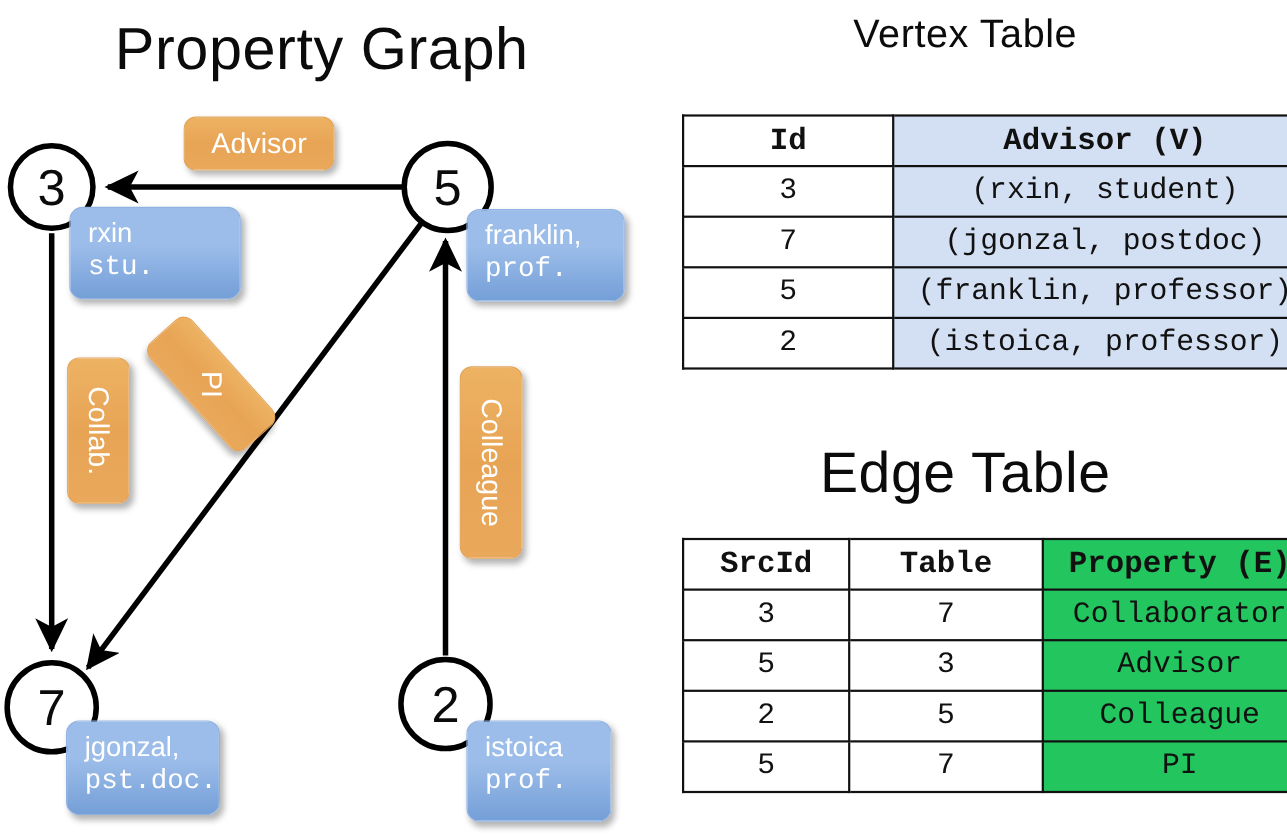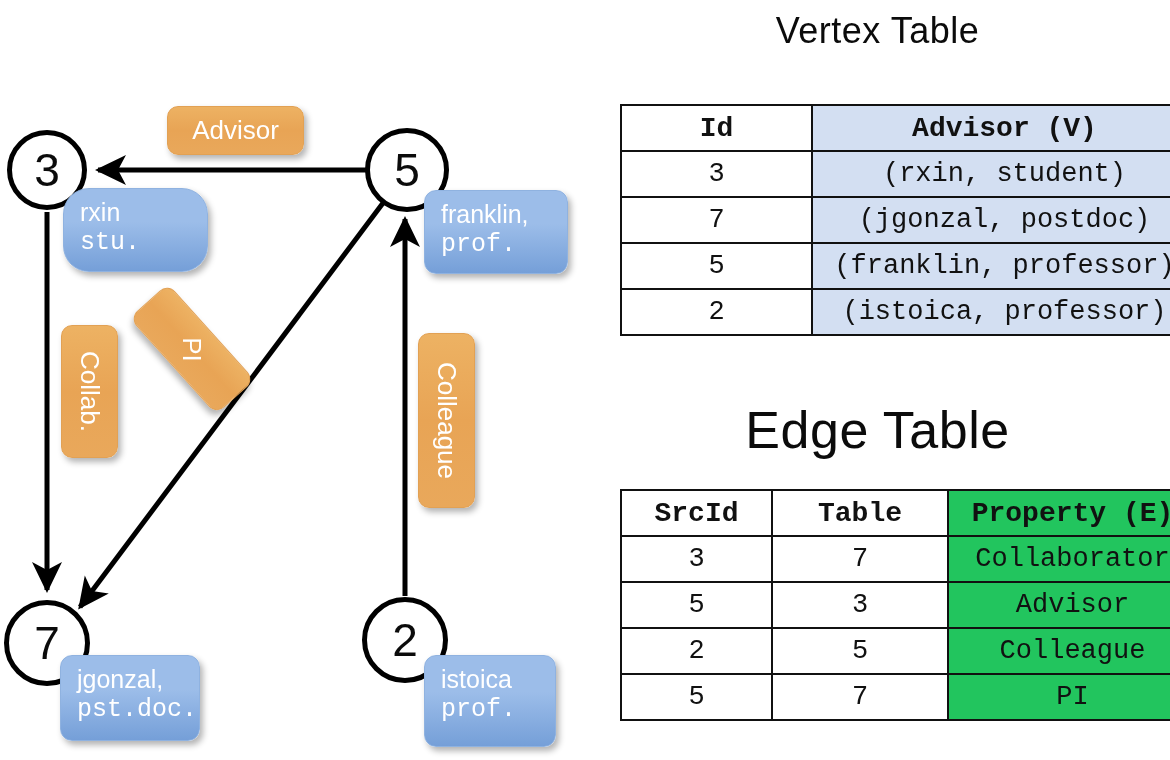--- a/index.html
+++ b/index.html
@@ -94,20 +94,21 @@
   .cell-orange{ background:#22c55e; }
 
   #vertex-table{ left:592px; top:104px; width:576px; }
   #edge-table  { left:592px; top:489px; width:576px; }
 </style>
 </head>
 <body>
 
 <div id="root">
 
+  <div id="title-property-graph" class="bigtitle">Property Graph</div>
 
   <div id="graph-panel">
 
     <svg id="graph-svg" viewBox="0 0 585 760">
       <defs>
         <marker id="arrowhead" markerWidth="7" markerHeight="7" refX="5.6" refY="3" orient="auto" markerUnits="strokeWidth">
           <path d="M0,0 L6.2,3 L0,6 L1.6,3 Z" fill="#000"></path>
         </marker>
       </defs>
 
@@ -118,21 +119,21 @@
       <line x1="383" y1="203" x2="80" y2="607" stroke="#000" stroke-width="5" marker-end="url(#arrowhead)"></line>
 
       <line x1="405" y1="596" x2="405" y2="219" stroke="#000" stroke-width="5" marker-end="url(#arrowhead)"></line>
     </svg>
 
     <div class="node-circle" style="left:7px;  top:130px; width:80px;  height:80px;">3</div>
     <div class="node-circle" style="left:365px;top:128px; width:84px;  height:84px;">5</div>
     <div class="node-circle" style="left:4px;  top:600px; width:86px;  height:86px;">7</div>
     <div class="node-circle" style="left:362px;top:597px; width:86px;  height:86px;">2</div>
 
-    <div class="prop-box blue" style="left:63px; top:188px; width:145px; height:84px;border-radius:26px;">
+    <div class="prop-box blue" style="left:63px; top:188px; width:156px; height:84px;">
       <span class="lbl-line1">rxin</span>
       <span class="lbl-line2">stu.</span>
     </div>
 
     <div class="prop-box blue" style="left:424px; top:190px; width:144px; height:84px;">
       <span class="lbl-line1">franklin,</span>
       <span class="lbl-line2">prof.</span>
     </div>
 
     <div class="prop-box blue" style="left:60px; top:655px; width:140px; height:86px;">

